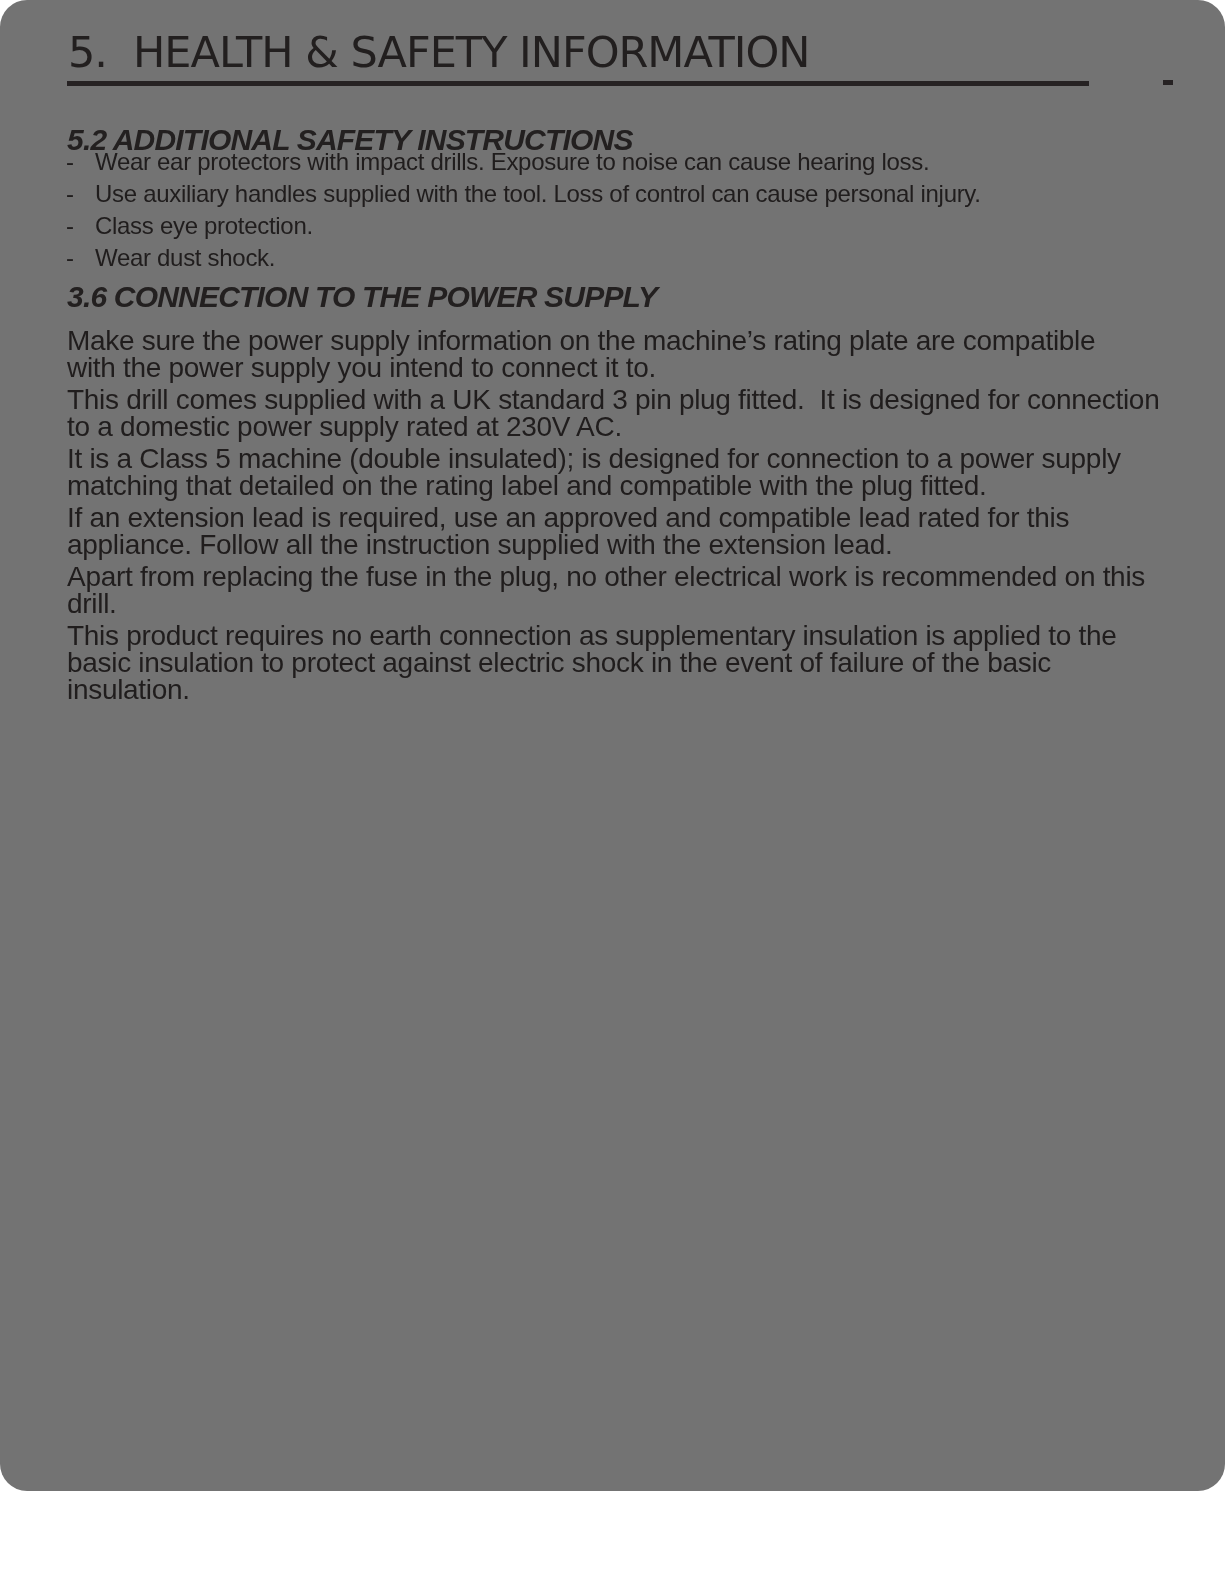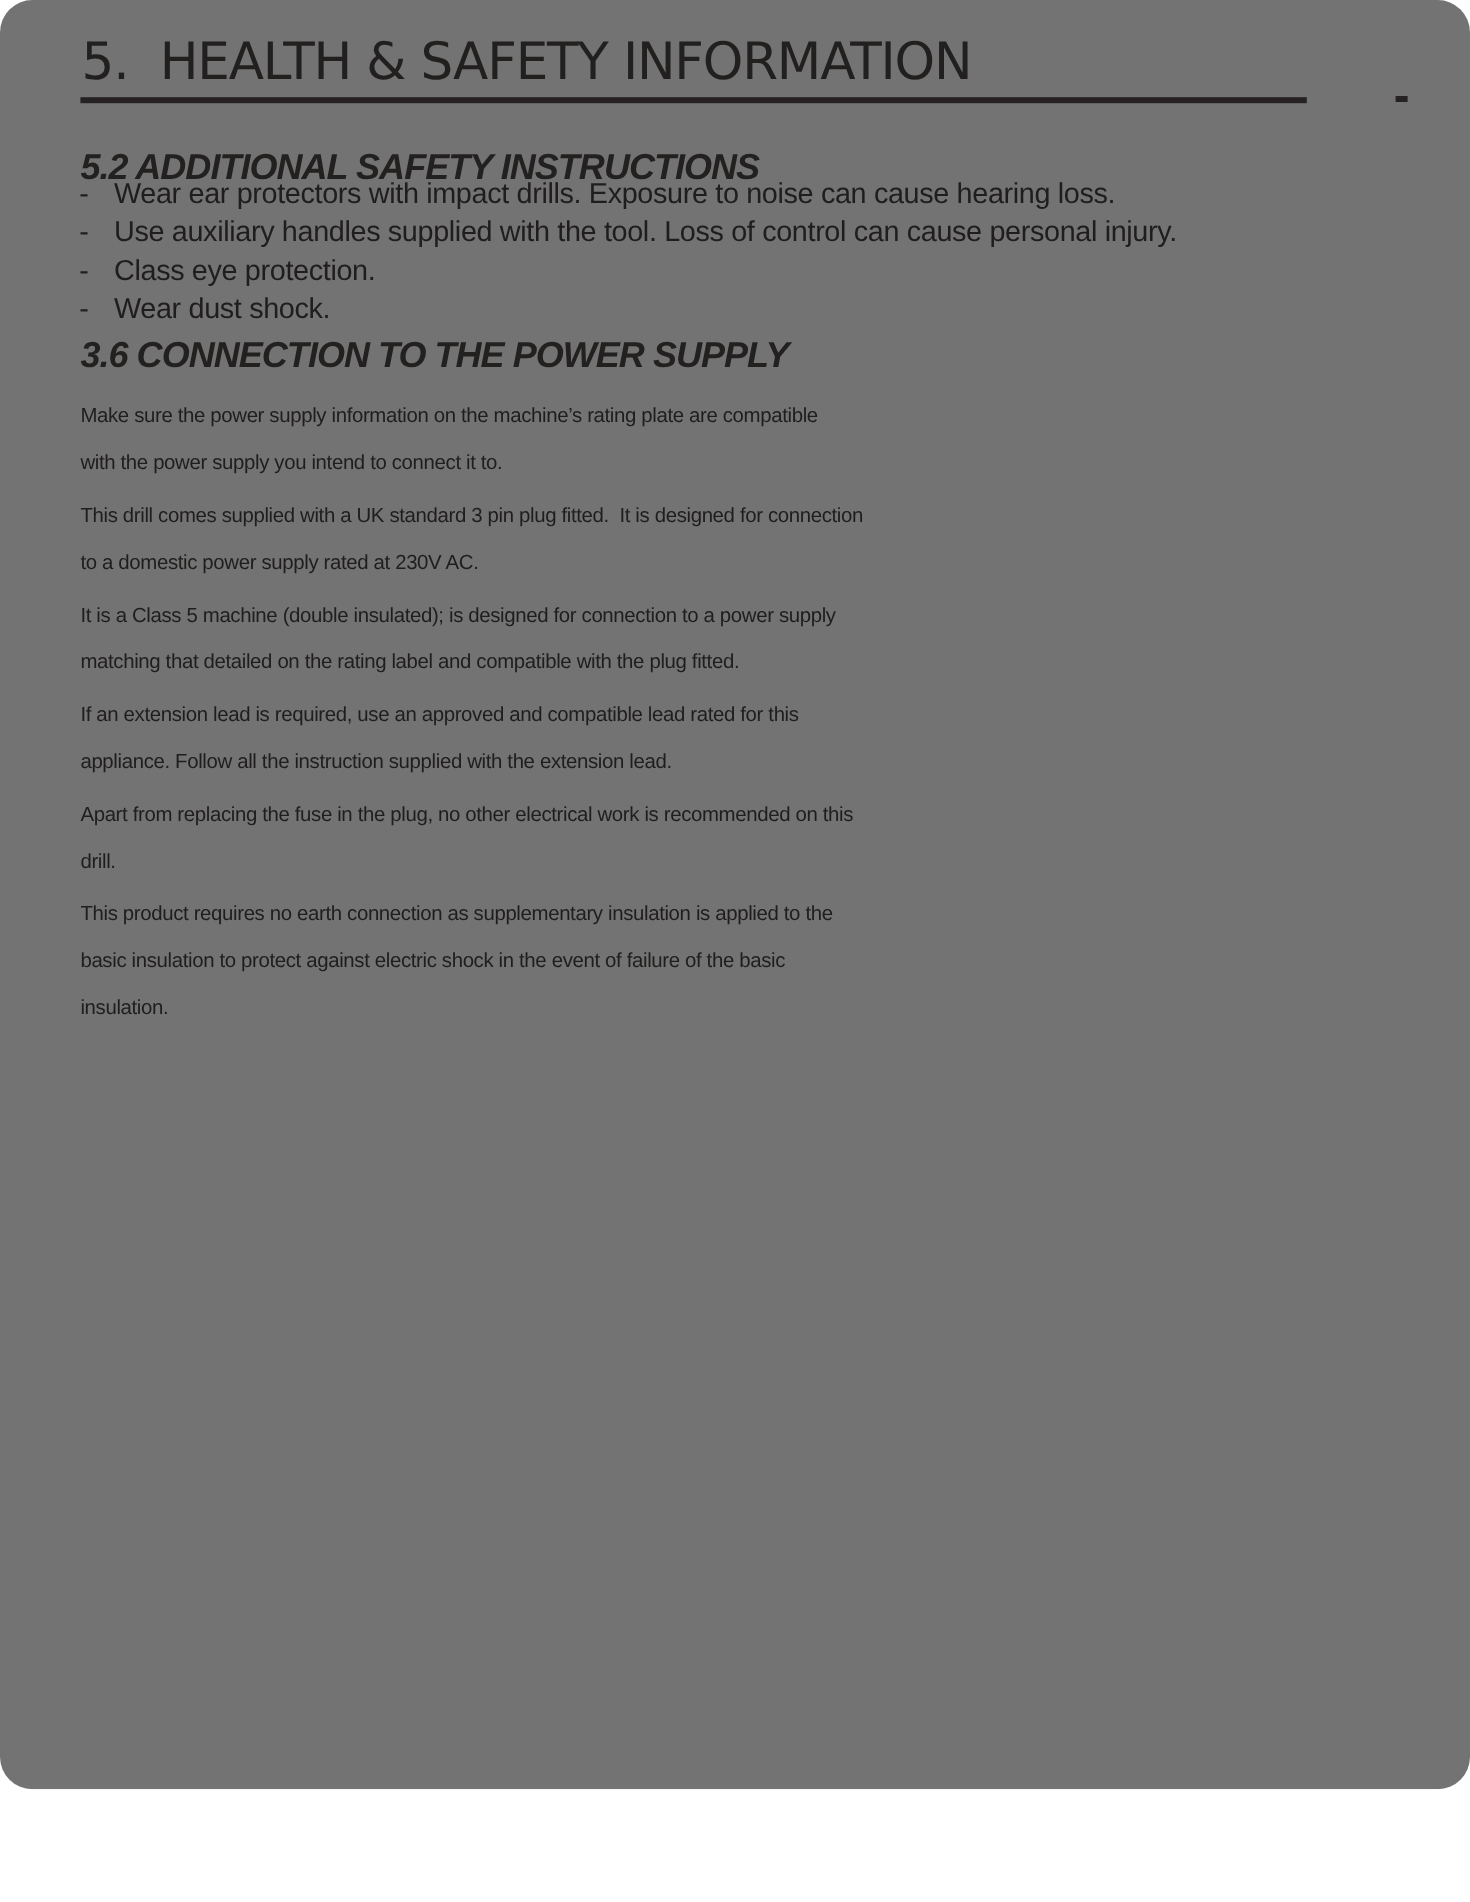--- a/index.html
+++ b/index.html
@@ -75,22 +75,22 @@
   .bullet-list .dash {
     flex: 0 0 29px;
   }
   .paragraphs {
     position: absolute;
     left: 67px;
     top: 327px;
     width: 1100px;
   }
   .paragraphs p {
-    font-size: 17px;
-    line-height: 39px;
+    font-size: 28px;
+    line-height: 27px;
     letter-spacing: -0.3px;
     color: #201d1d;
     white-space: pre-wrap;
     margin-bottom: 5px;
   }
   .footer-rule {
     position: absolute;
     left: 67px;
     top: 1517px;
     width: 1022px;

